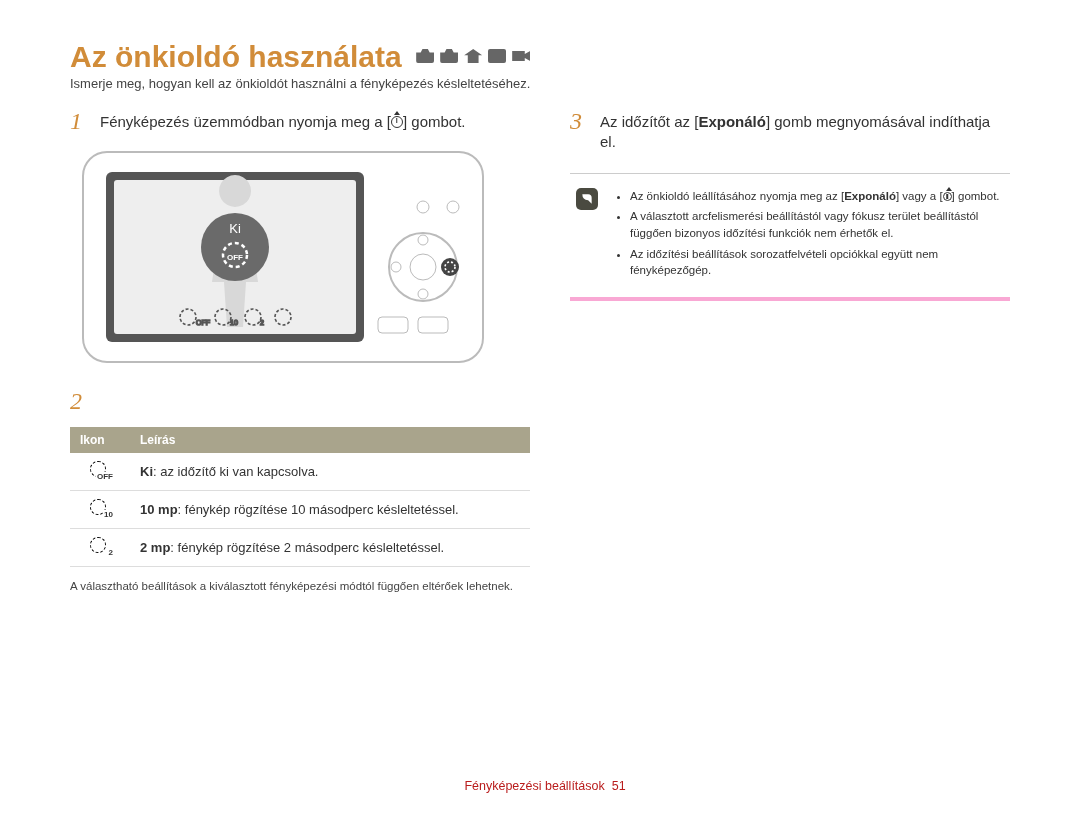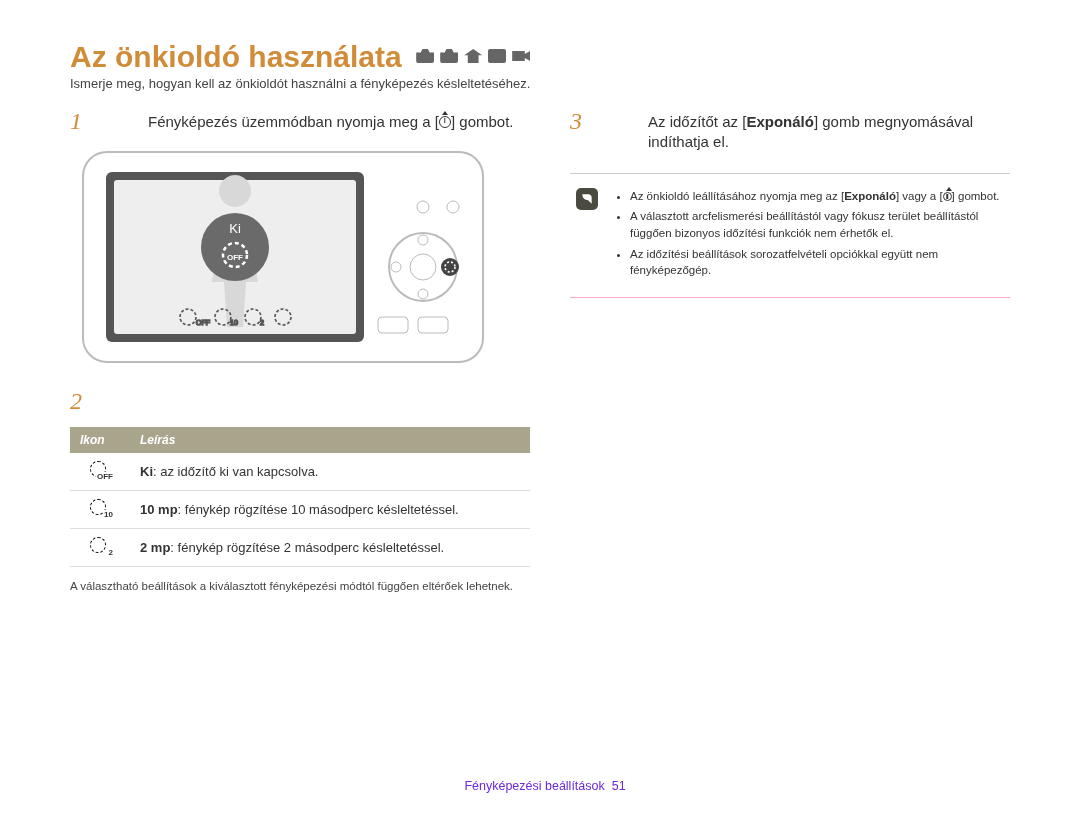--- a/index.html
+++ b/index.html
@@ -54,21 +54,20 @@
     font-family: Georgia, serif;
     line-height: 1;
     flex-shrink: 0;
     width: 18px;
   }
   .step-text {
     font-size: 15px;
     color: #333;
     line-height: 1.35;
     padding-top: 3px;
-    margin-left: 48px;
   }
   .step-text b { font-weight: bold; }
   .timer-glyph {
     display: inline-block;
     width: 12px; height: 12px;
     border: 1.5px solid #333;
     border-radius: 50%;
     position: relative;
     vertical-align: -1px;
   }
@@ -98,21 +97,20 @@
     font-size: 13px;
     margin-bottom: 12px;
   }
   .options-table th {
     background: #a9a48c;
     color: #fff;
     text-align: left;
     padding: 6px 10px;
     font-weight: bold;
     font-size: 12px;
-    font-style: italic;
   }
   .options-table th:first-child { width: 60px; }
   .options-table td {
     border-bottom: 1px solid #ddd;
     padding: 8px 10px;
     vertical-align: middle;
     color: #333;
   }
   .options-table td:first-child { text-align: center; }
   .opt-icon {
@@ -144,21 +142,21 @@
     list-style: disc;
     padding-left: 24px;
     font-size: 13.5px;
     color: #333;
     line-height: 1.4;
   }
   .bullets li { margin-bottom: 2px; }
   .note-box {
     margin-top: 20px;
     border-top: 1px solid #ccc;
-    border-bottom: 1px solid #f9a8d4;
+    border-bottom: 4px solid #f9a8d4;
     padding: 14px 6px 14px 44px;
     position: relative;
     font-size: 11.5px;
     color: #333;
     line-height: 1.45;
   }
   .note-badge {
     position: absolute;
     left: 6px; top: 14px;
     width: 22px; height: 22px;
@@ -170,21 +168,21 @@
   }
   .note-badge svg { width: 14px; height: 14px; }
   .note-box ul { list-style: disc; padding-left: 16px; }
   .note-box li { margin-bottom: 4px; }
   .page-footer {
     position: absolute;
     bottom: 22px;
     left: 10px; right: 0;
     text-align: center;
     font-size: 12.5px;
-    color: #6d28d9;
+    color: #b91c1c;
   }
   .desc-bold { font-weight: bold; }
 </style>
 </head>
 <body>
 
 
 
 <h1 class="page-title">Az önkioldó használata</h1>
 <span class="title-icons">

